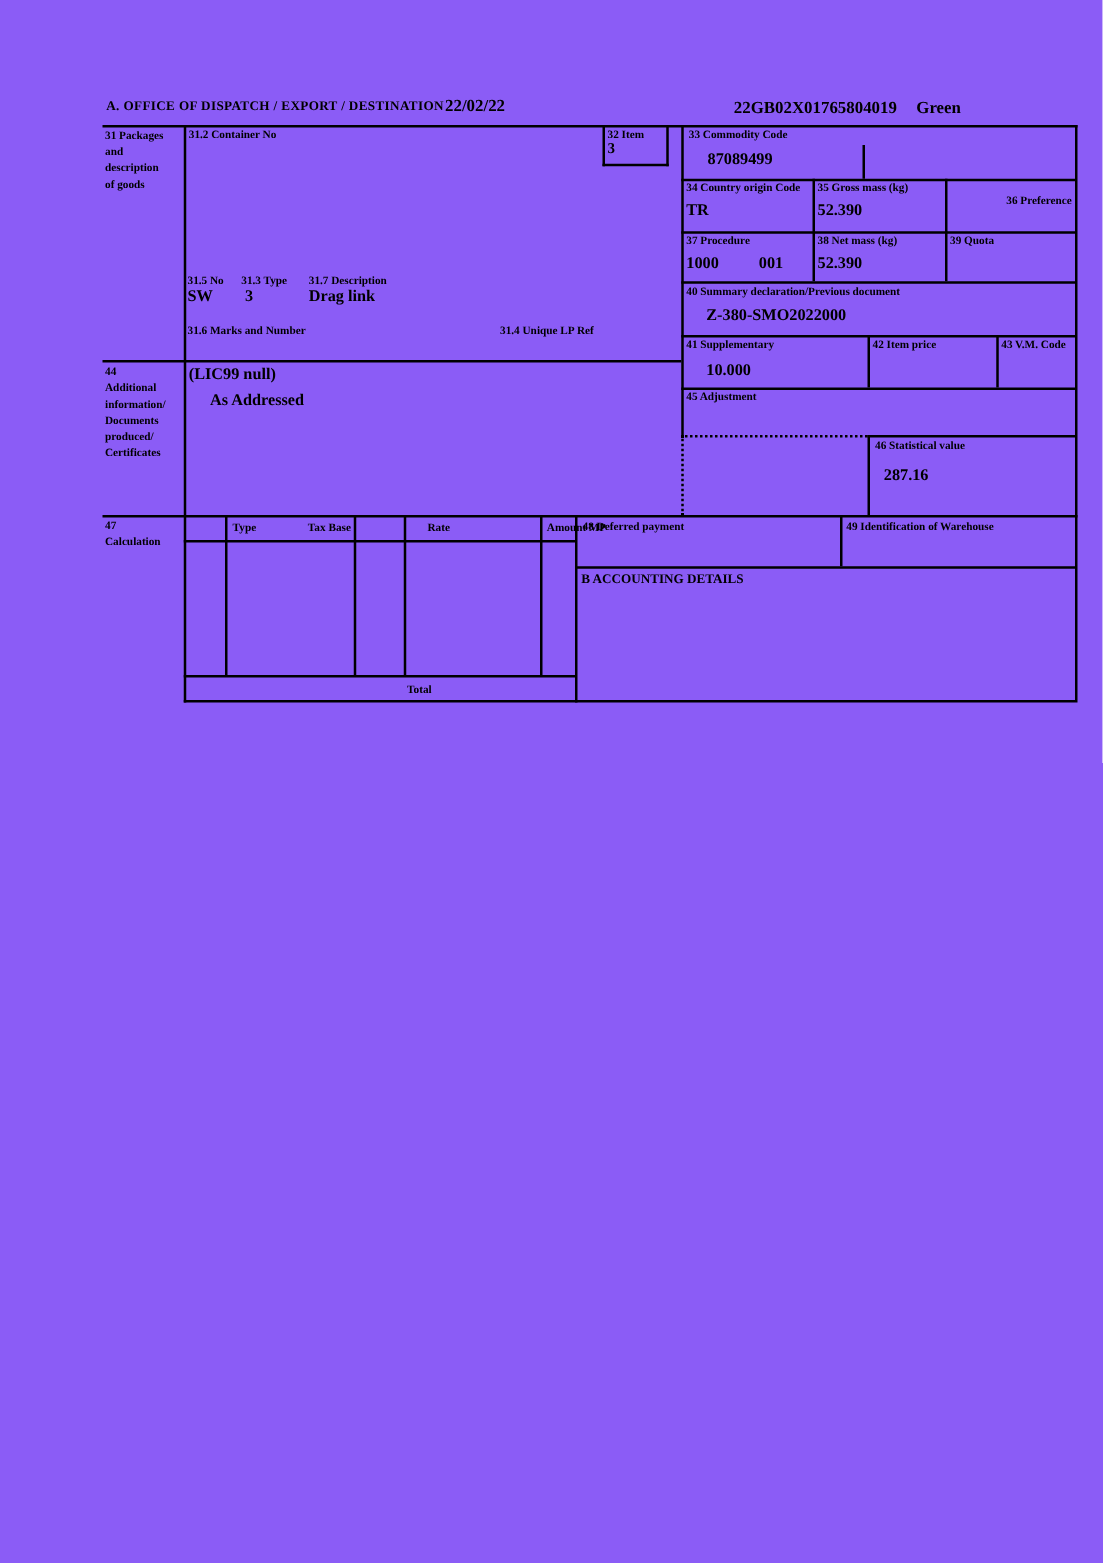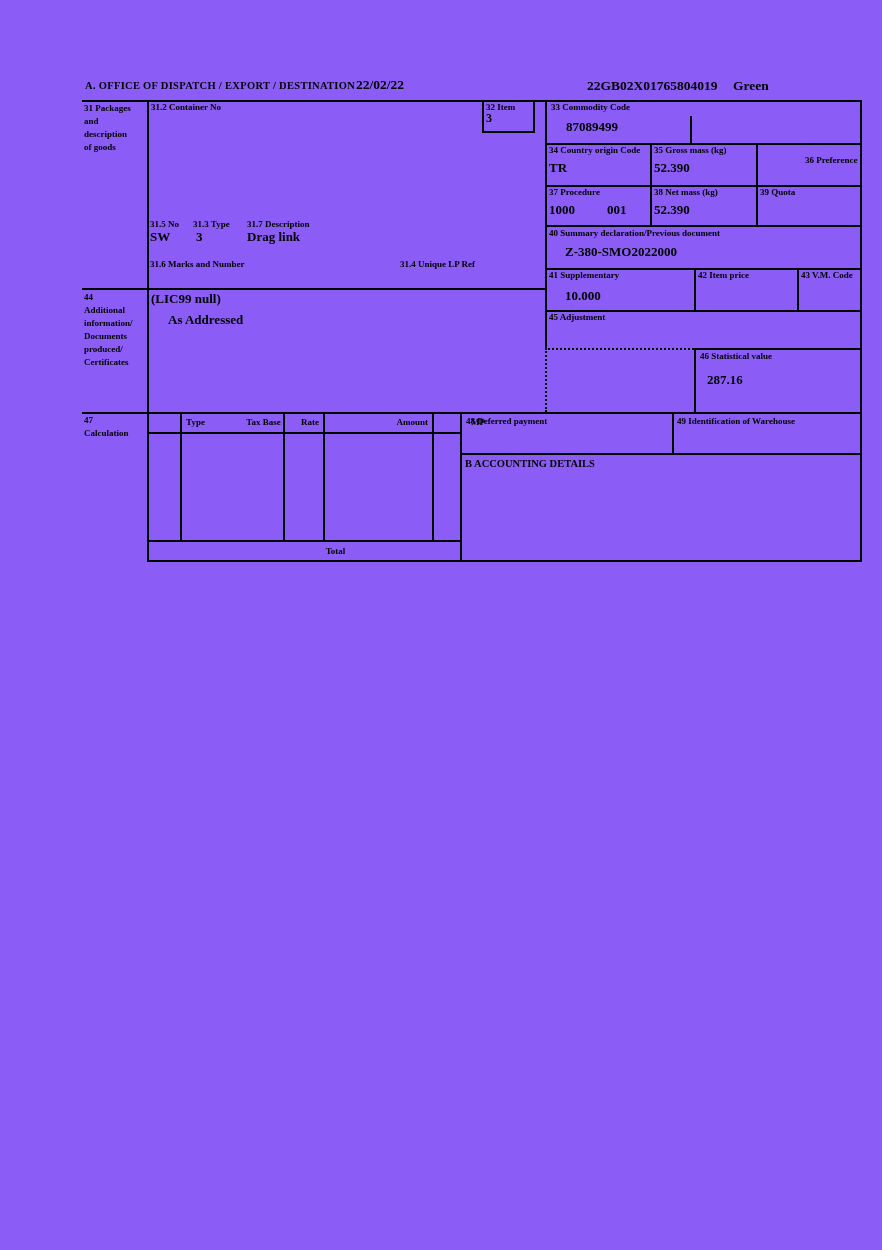--- a/index.html
+++ b/index.html
@@ -9,21 +9,21 @@
   .vl{position:absolute;width:2px;background:#000;}
   .hl-dot{position:absolute;height:0;border-top:2px dotted #000;}
   .vl-dot{position:absolute;width:0;border-left:2px dotted #000;}
   .lbl{position:absolute;font-size:9px;font-weight:bold;line-height:11px;white-space:pre-line;}
   .lbl-ml{position:absolute;font-size:9px;font-weight:bold;line-height:13px;white-space:pre-line;}
   .val{position:absolute;font-size:13px;font-weight:bold;white-space:pre;}
   .hdr-a{position:absolute;font-size:10.5px;font-weight:bold;letter-spacing:.3px;}
   .hdr-big{position:absolute;font-size:13.5px;font-weight:bold;}
   .th{position:absolute;font-size:9px;font-weight:bold;top:417px;}
   .center{text-align:center;padding-left:32px;}
-  .right{text-align:right;}
+  .right{text-align:right;padding-left:41px;}
 </style>
 </head>
 <body>
 
 <div class="page">
 
   <div class="hdr-a" style="left:85px;top:80px;">A.  OFFICE OF DISPATCH / EXPORT / DESTINATION</div>
   <div class="hdr-big" style="left:356px;top:77px;">22/02/22</div>
   <div class="hdr-big" style="left:587px;top:78px;">22GB02X01765804019</div>
   <div class="hdr-big" style="left:733px;top:78px;">Green</div>

